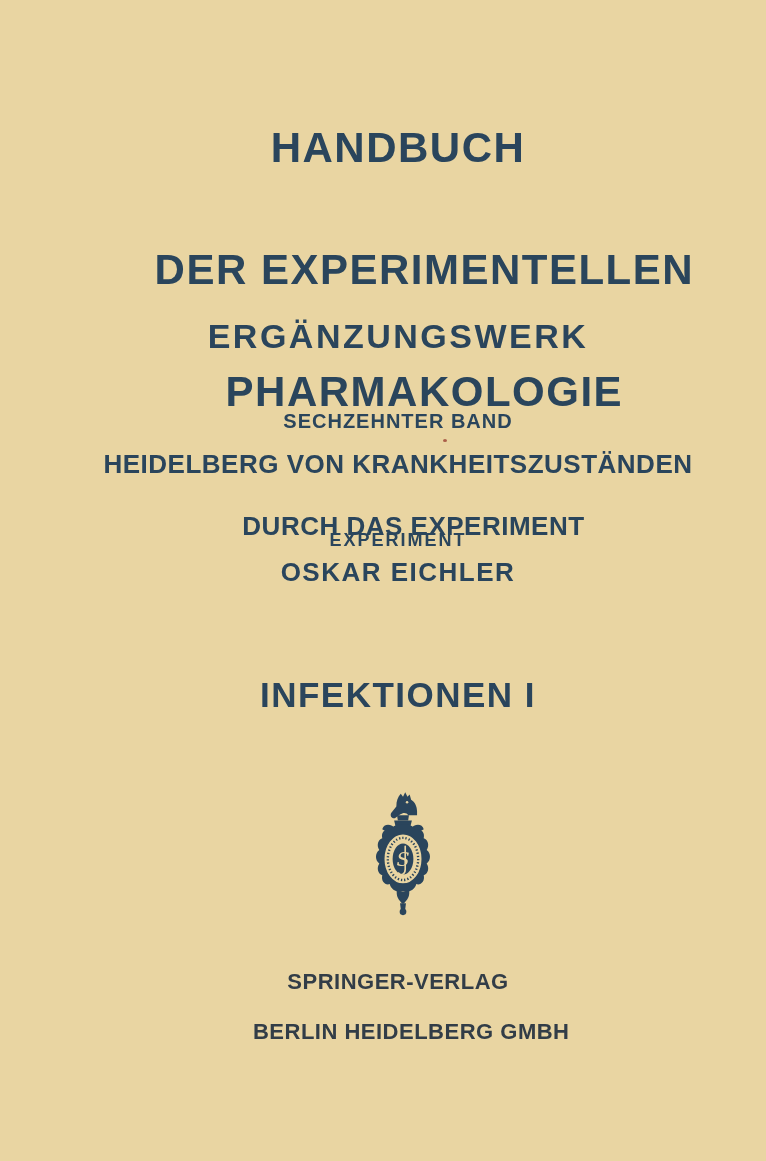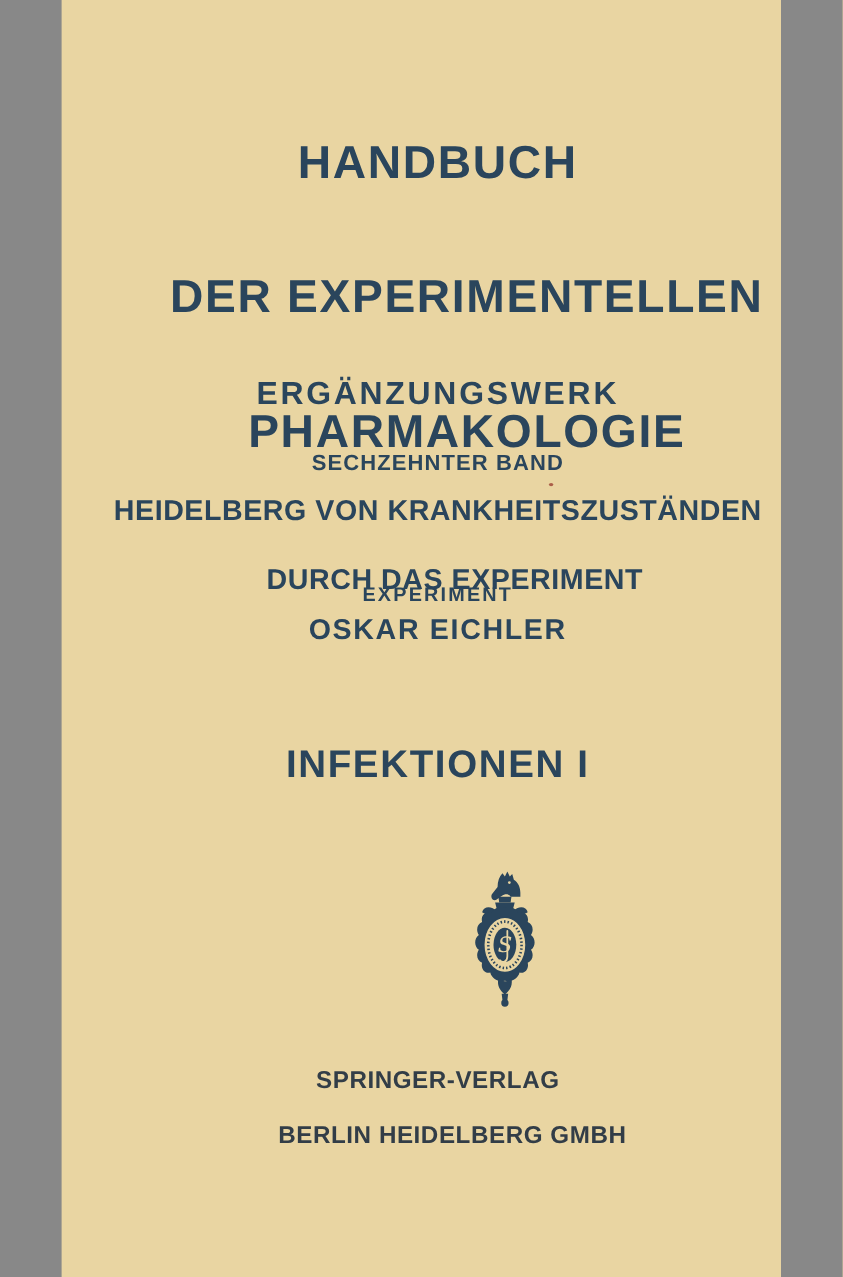--- a/index.html
+++ b/index.html
@@ -5,35 +5,35 @@
   :root{
     --bg:#e9d5a2;
     --ink:#2a455c;
     --pub:#323d47;
     --speck:#a04a3a;
   }
   html,body{margin:0;padding:0;}
   body{background:#888;}
   .page{
     position:relative;
-    width:654px;height:1161px;
+    width:766px;height:1161px;
     margin:0 auto;
     background:var(--bg);
     color:var(--ink);
     font-family:"Liberation Sans",sans-serif;
     overflow:hidden;
   }
   .tblock{
     position:absolute;left:30px;right:0;
     text-align:center;
     font-weight:bold;
     white-space:pre;
   }
   .main-title{top:117px;font-size:42px;line-height:61px;letter-spacing:1.5px;}
-  .series-note{top:344px;font-size:29px;line-height:29px;letter-spacing:2.5px;}
+  .series-note{top:322px;font-size:34px;line-height:29px;letter-spacing:2.5px;}
   .band-label{top:409px;font-size:20px;line-height:24px;letter-spacing:1px;}
   .volume-title{top:449px;font-size:26px;line-height:31px;letter-spacing:0.5px;}
   .redaktion{top:530px;font-size:18px;line-height:20px;letter-spacing:2px;}
   .editor-name{top:557px;font-size:26px;line-height:30px;letter-spacing:1.5px;}
   .teil-label{top:645px;font-size:19px;line-height:22px;letter-spacing:2.5px;}
   .part-title{top:679px;font-size:35px;line-height:32px;letter-spacing:1.5px;}
   .publisher{
     top:969px;font-size:22px;line-height:25px;letter-spacing:0.5px;
     font-weight:bold;color:var(--pub);
   }

